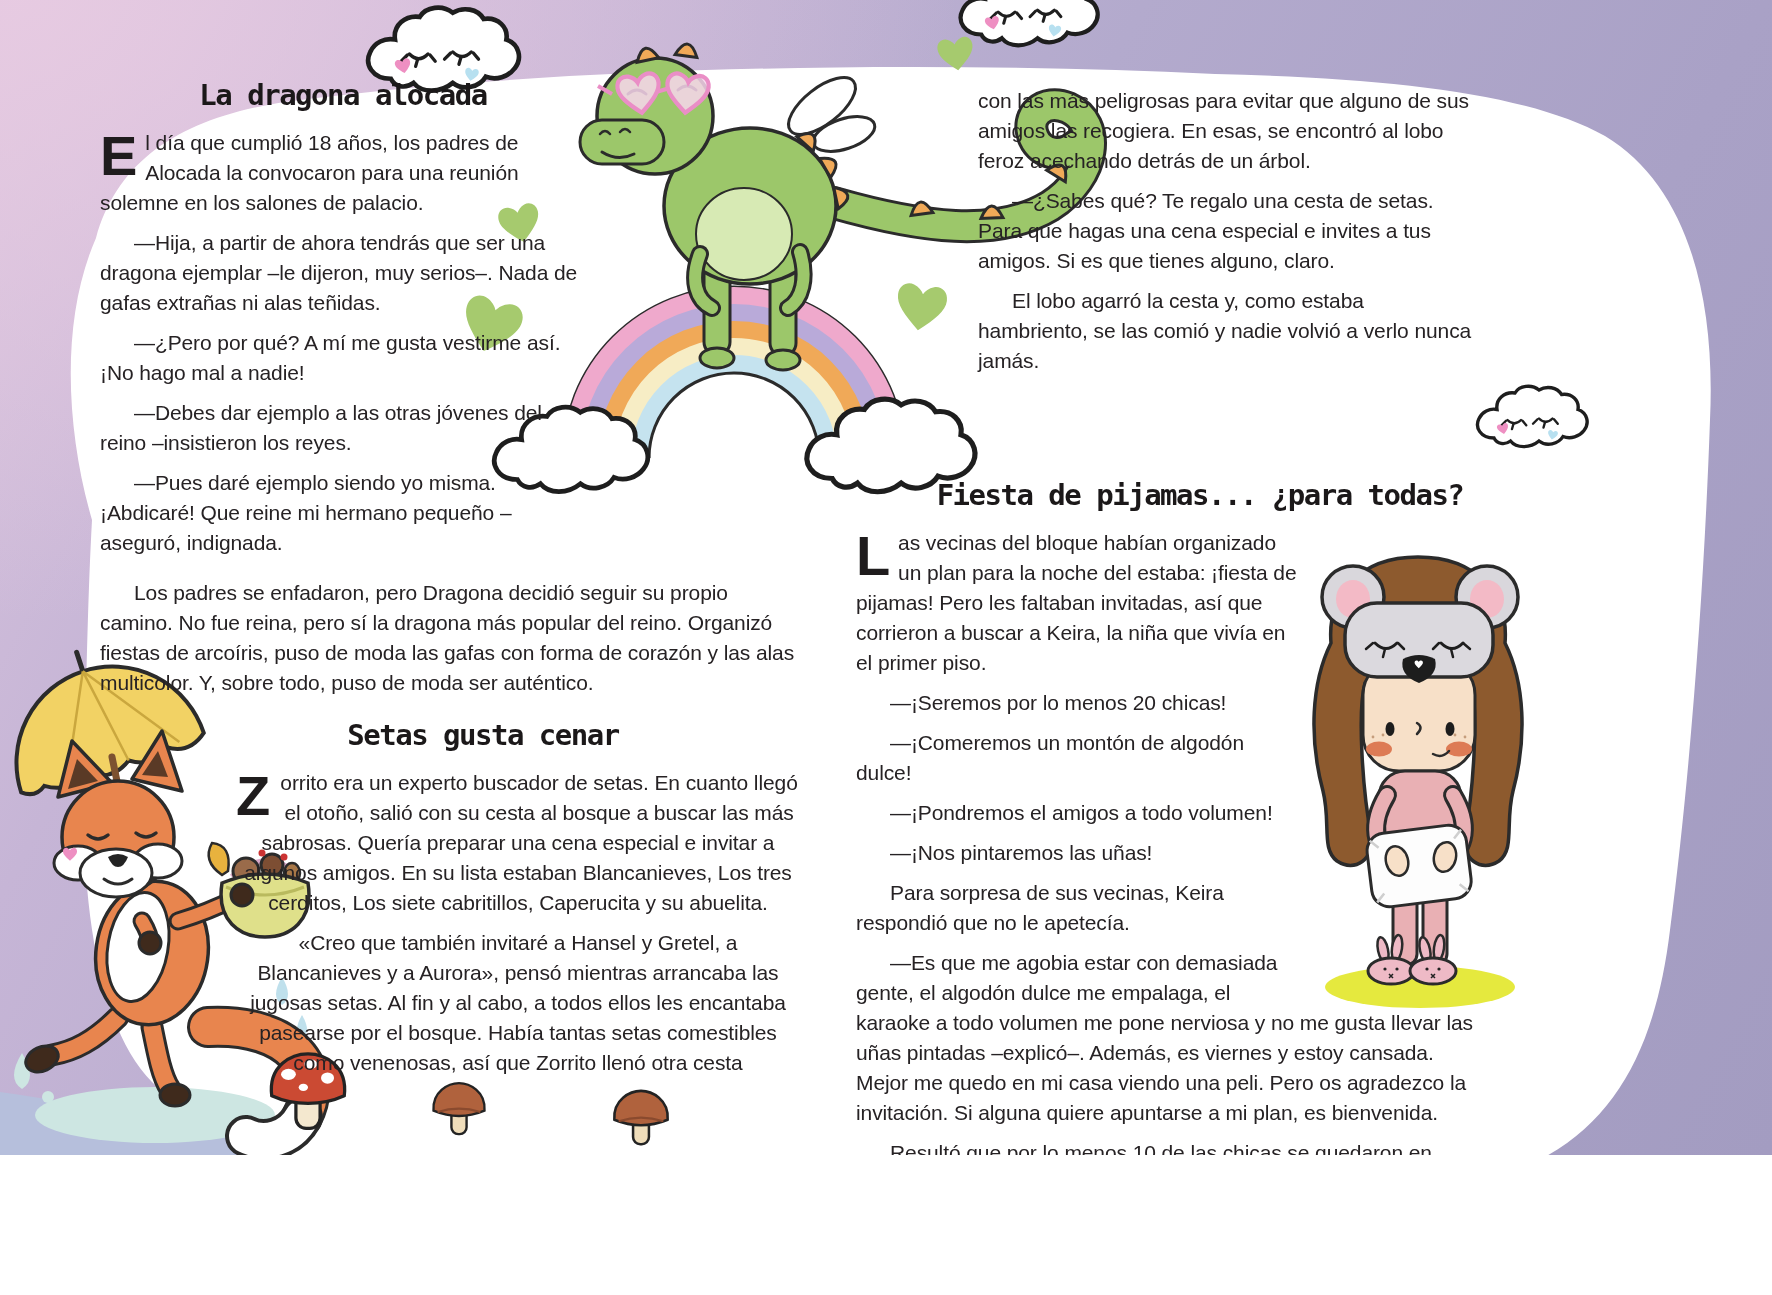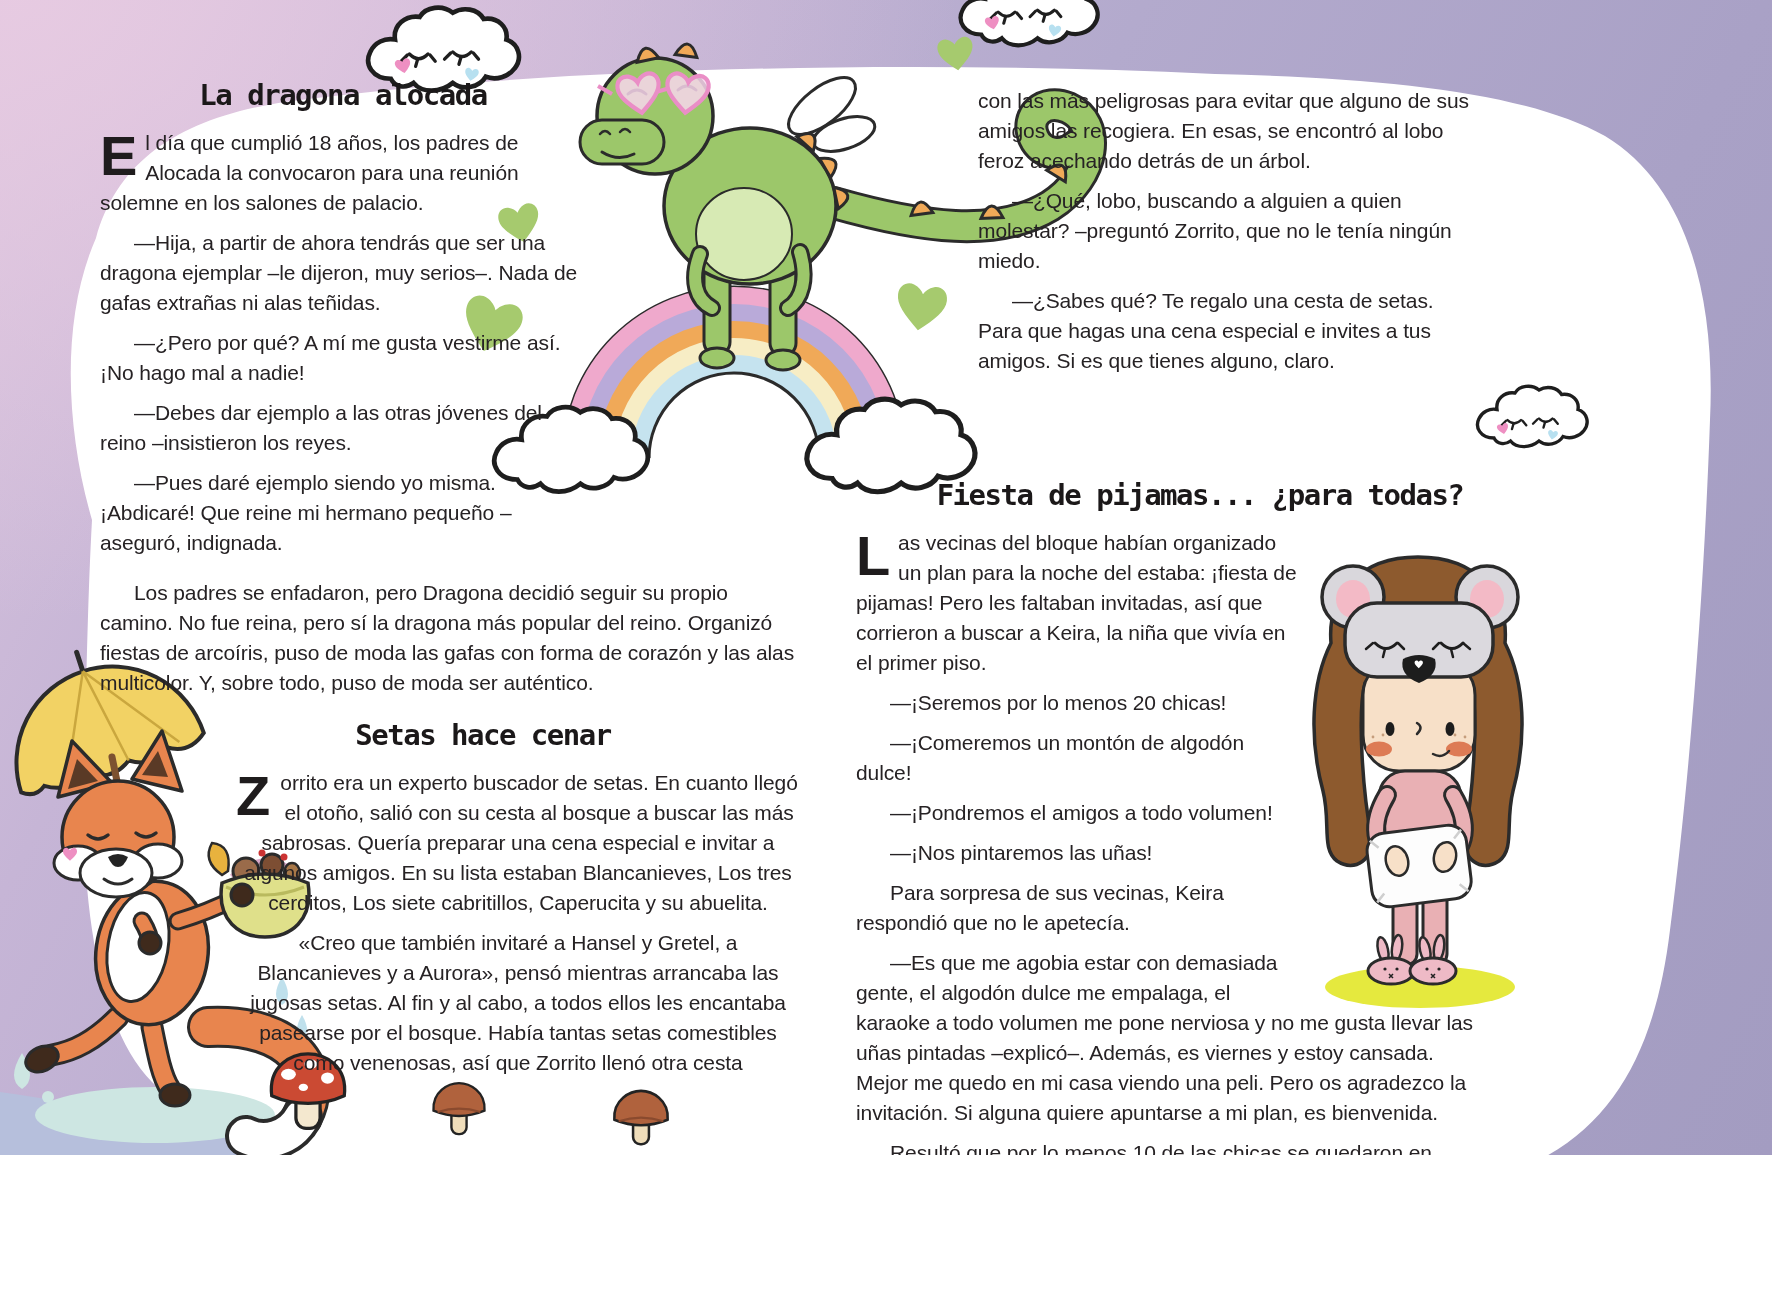--- a/index.html
+++ b/index.html
@@ -291,31 +291,31 @@
     <div class="spacer sp-dragon"></div>
     <h2 class="story-title">La dragona alocada</h2>
     <p class="para nodent"><span class="dropcap">E</span><span>l día que cumplió 18 años, los padres de Alocada la convocaron para una reunión solemne en los salones de palacio.</span></p>
     <p class="para">—Hija, a partir de ahora tendrás que ser una dragona ejemplar –le dijeron, muy serios–. Nada de gafas extrañas ni alas teñidas.</p>
     <p class="para">—¿Pero por qué? A mí me gusta vestirme así. ¡No hago mal a nadie!</p>
     <p class="para">—Debes dar ejemplo a las otras jóvenes del reino –insistieron los reyes.</p>
     <p class="para">—Pues daré ejemplo siendo yo misma. ¡Abdicaré! Que reine mi hermano pequeño –aseguró, indignada.</p>
     <p class="para clearit">Los padres se enfadaron, pero Dragona decidió seguir su propio camino. No fue reina, pero sí la dragona más popular del reino. Organizó fiestas de arcoíris, puso de moda las gafas con forma de corazón y las alas multicolor. Y, sobre todo, puso de moda ser auténtico.</p>
     <div class="story2">
       <div class="spacer sp-fox"></div>
-      <h2 class="story-title setas-title">Setas hace cenar</h2>
+      <h2 class="story-title setas-title">Setas gusta cenar</h2>
       <p class="para nodent center-block"><span class="dropcap">Z</span><span>orrito era un experto buscador de setas. En cuanto llegó el otoño, salió con su cesta al bosque a buscar las más sabrosas. Quería preparar una cena especial e invitar a algunos amigos. En su lista estaban Blancanieves, Los tres cerditos, Los siete cabritillos, Caperucita y su abuelita.</span></p>
       <p class="para nodent center-block">«Creo que también invitaré a Hansel y Gretel, a Blancanieves y a Aurora», pensó mientras arrancaba las jugosas setas. Al fin y al cabo, a todos ellos les encantaba pasearse por el bosque. Había tantas setas comestibles como venenosas, así que Zorrito llenó otra cesta</p>
     </div>
   </div>
 
   <div class="col right-col">
     <div class="spacer sp-tail"></div>
     <p class="para nodent">con las más peligrosas para evitar que alguno de sus amigos las recogiera. En esas, se encontró al lobo feroz acechando detrás de un árbol.</p>
-    <p class="para">—¿Qué, lobo, buscando a alguien a quien molestar? –preguntó Zorrito, que no le tenía ningún miedo.</p>
     <p class="para">—¿Sabes qué? Te regalo una cesta de setas. Para que hagas una cena especial e invites a tus amigos. Si es que tienes alguno, claro.</p>
+    <p class="para">El lobo agarró la cesta y, como estaba hambriento, se las comió y nadie volvió a verlo nunca jamás.</p>
     <h2 class="story-title fiesta-title">Fiesta de pijamas... ¿para todas?</h2>
     <div class="spacer sp-girl"></div>
     <p class="para nodent"><span class="dropcap">L</span><span>as vecinas del bloque habían organizado un plan para la noche del estaba: ¡fiesta de pijamas! Pero les faltaban invitadas, así que corrieron a buscar a Keira, la niña que vivía en el primer piso.</span></p>
     <p class="para">—¡Seremos por lo menos 20 chicas!</p>
     <p class="para">—¡Comeremos un montón de algodón dulce!</p>
     <p class="para">—¡Pondremos el amigos a todo volumen!</p>
     <p class="para">—¡Nos pintaremos las uñas!</p>
     <p class="para">Para sorpresa de sus vecinas, Keira respondió que no le apetecía.</p>
     <p class="para">—Es que me agobia estar con demasiada gente, el algodón dulce me empalaga, el karaoke a todo volumen me pone nerviosa y no me gusta llevar las uñas pintadas –explicó–. Además, es viernes y estoy cansada. Mejor me quedo en mi casa viendo una peli. Pero os agradezco la invitación. Si alguna quiere apuntarse a mi plan, es bienvenida.</p>
     <p class="para">Resultó que por lo menos 10 de las chicas se quedaron en casa de Keira. A veces hace falta que alguien diga en voz alta lo que todo el mundo piensa.</p>

